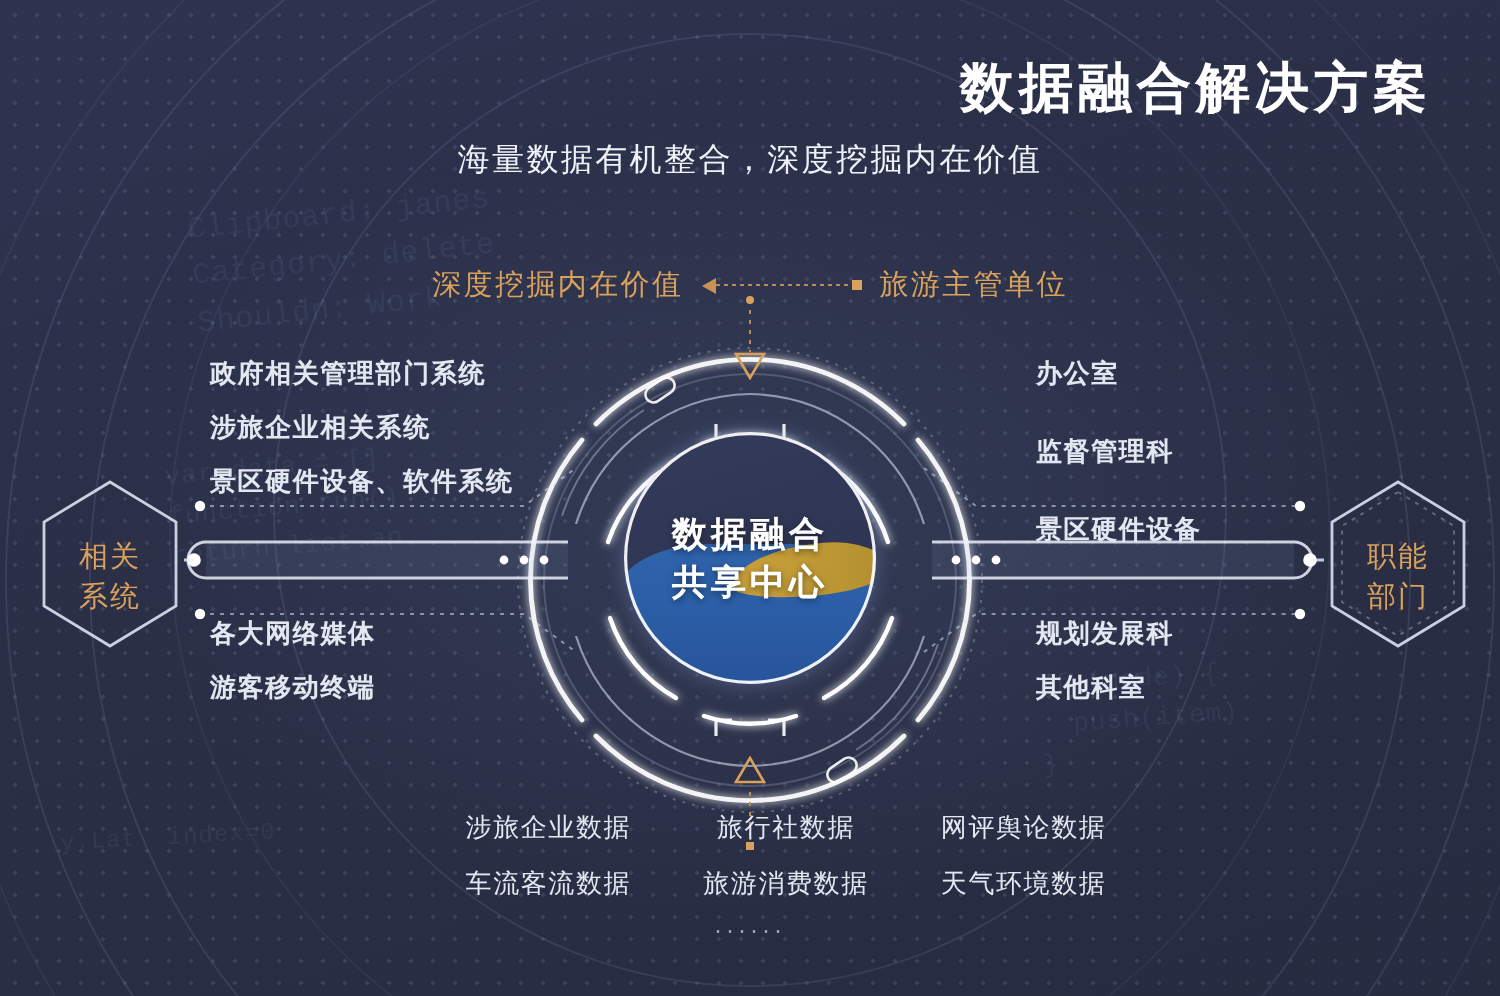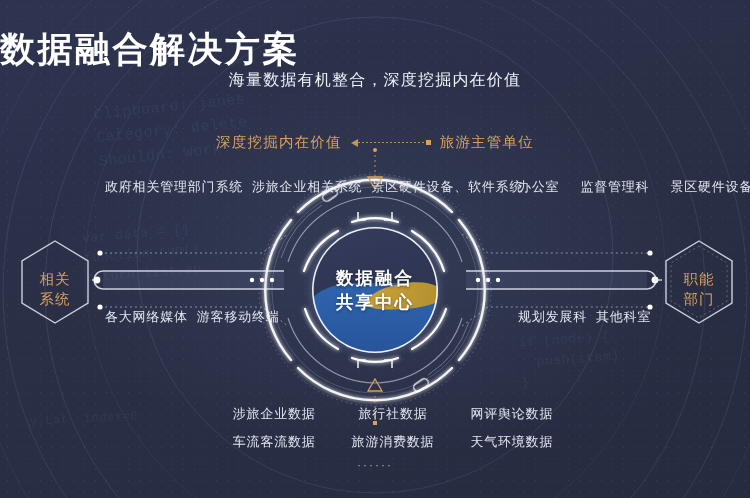--- a/index.html
+++ b/index.html
@@ -39,22 +39,22 @@
   .wm-a { left:96px;  top:96px;  font-size:15px; transform:rotate(-6deg); }
   .wm-b { left:84px;  top:224px; font-size:13px; transform:rotate(-5deg); }
   .wm-c { left:520px; top:330px; font-size:13px; transform:rotate(-4deg); }
   .wm-d { left:30px;  top:410px; font-size:12px; transform:rotate(-3deg); }
 
   
   .bgsvg { position:absolute; inset:0; }
 
   
   .title {
-    position:absolute; left:0; top:26px; width:716px; text-align:left;
-    font-size:35px; font-weight:bold; color:#ffffff; letter-spacing:2.5px;
+    position:absolute; left:0; top:26px; width:716px; text-align:right;
+    font-size:27px; font-weight:bold; color:#ffffff; letter-spacing:2.5px;
   }
   .subtitle {
     position:absolute; left:0; top:70px; width:750px; text-align:center;
     font-size:16px; color:#eef1f8; letter-spacing:1.2px;
   }
 
   
   .toprow {
     position:absolute; top:133px; left:0; width:750px;
     display:flex; align-items:center; justify-content:center; gap:9px;
@@ -82,39 +82,39 @@
   .hex svg { position:absolute; inset:0; }
   .hex .hex-txt {
     position:relative; color:#d9a15c; font-size:14.5px; line-height:1.35;
     text-align:center; letter-spacing:1px;margin-top:16px;
   }
   #hex-left  { left:18px;  top:239px; }
   #hex-right { left:662px; top:239px; }
 
   
   .lbl { font-size:13px; color:#e3e7f1; letter-spacing:0.8px; white-space:nowrap; }
-  .col { position:absolute; display:flex; flex-direction:row; }
+  .col { position:absolute; display:flex; flex-direction:column;font-weight:bold; }
   #col-lt { left:105px; top:178px;  gap:9px; align-items:flex-start; }
   #col-lb { left:105px; top:308px;  gap:9px; align-items:flex-start; }
   #col-rt { left:518px; top:178px;  gap:21px; align-items:flex-start; }
   #col-rb { left:518px; top:308px;  gap:9px; align-items:flex-start;text-align:center; }
 
   
   #bottomgrid {
     position:absolute; left:0; top:405px; width:750px;
     display:flex; justify-content:center; gap:36px;padding-left:36px;
   }
   #bottomgrid .bcol { display:flex; flex-direction:column; gap:10px; align-items:center; }
   #bottomdots {
     position:absolute; left:0; top:458px; width:750px; text-align:center;
     color:#aab2c8; font-size:12px; letter-spacing:2px;
   }
 
   
-  #sphere-wrap { position:absolute; left:312px; top:227px; width:126px; height:126px;text-align:center; }
+  #sphere-wrap { position:absolute; left:312px; top:216px; width:126px; height:126px;text-align:center; }
   #sphere {
     position:absolute; inset:0; border-radius:50%;
     overflow:hidden;
     background:
       linear-gradient(180deg, #313category 0%, #313858 0%);
   }
   #sphere-base {
     position:absolute; inset:0; border-radius:50%;
     background:linear-gradient(165deg,#343b5c 0%, #303755 42%, #2d3350 100%);
   }

